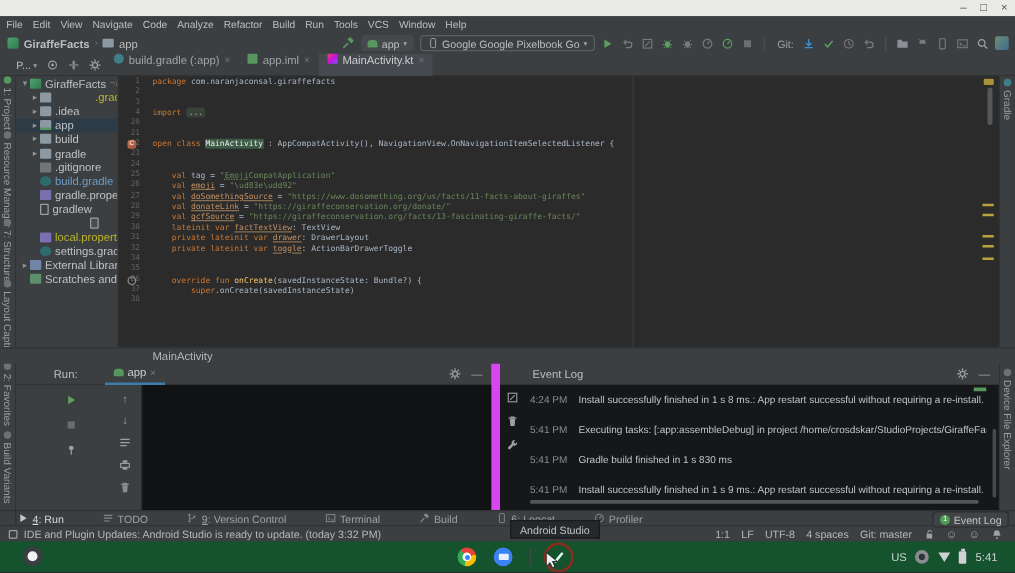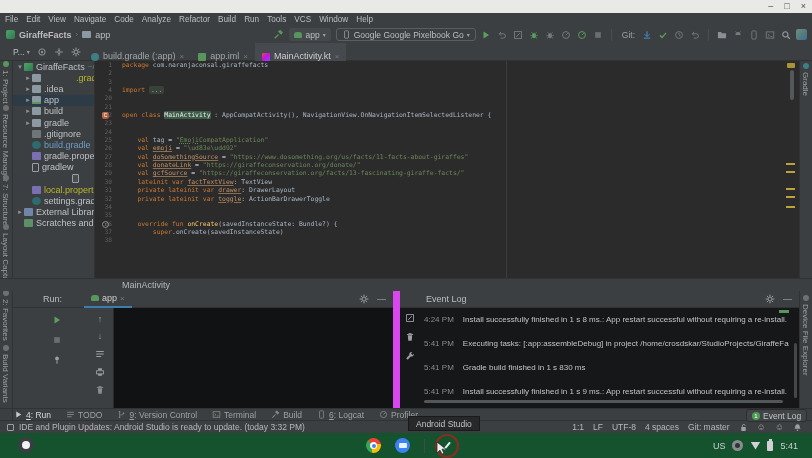--- a/index.html
+++ b/index.html
@@ -27,21 +27,21 @@
   .caret{font-size:6px;color:#9da0a3}
   .git-label{font-size:8.5px;color:#9da0a3;margin:0 2px}
   .tb-sep{width:1px;height:12px;background:#4a4d4f;margin:0 3px}
   .avatar-sq{width:11px;height:11px;border-radius:2px;background:linear-gradient(135deg,#6d8f74,#3f6b8f)}
 
   
   .tabrow{position:absolute;left:0;top:43px;width:812px;height:18px;border-bottom:1px solid #323232;display:flex;align-items:center}
   .proj-tools{width:84px;flex:none;display:flex;align-items:center;gap:7px;padding-left:13px;color:#9da0a3}
   .proj-sel{font-size:8.5px;color:#bcbec0;display:flex;align-items:center;gap:2px}
   .tabs{display:flex;height:18px;align-items:stretch}
-  .tab{display:flex;align-items:flex-end;gap:4px;padding:0 7px;font-size:9px;color:#9fa5aa;white-space:nowrap}
+  .tab{display:flex;align-items:flex-start;gap:4px;padding:0 7px;font-size:9px;color:#9fa5aa;white-space:nowrap}
   .tab.active{background:#46494d;color:#ccced0}
   .tab .close{color:#77797b;font-size:8px}
   .tab-ic{width:8px;height:8px;border-radius:1px;flex:none}
   .tab-ic.gradle{border-radius:50%;background:#3e7f86}
   .tab-ic.module{background:#57965c}
   .tab-ic.kotlin{background:linear-gradient(135deg,#e44857 0%,#c711e1 50%,#7f52ff 100%)}
 
   
   .stripe-l{position:absolute;left:0;top:61px;width:13px;height:359px;background:#3c3f41;border-right:1px solid #323232}
   .stripe-r{position:absolute;left:799px;top:61px;width:13px;height:359px;background:#3c3f41;border-left:1px solid #323232}
@@ -102,21 +102,21 @@
   .el-title{padding-left:26px}
   .log-body{position:absolute;left:0;top:17px;right:0;bottom:0;background:#151718}
   .log-tools{position:absolute;left:5px;top:5px;display:flex;flex-direction:column;gap:9px;color:#9da0a3}
   .log-entry{position:absolute;left:24px;right:10px;white-space:nowrap;overflow:hidden;font-size:8px;color:#c2c4c6}
   .log-time{color:#8a8d90;margin-right:9px}
   .log-hscroll{position:absolute;left:24px;right:16px;bottom:5px;height:3px;background:#53575a;border-radius:2px}
   .log-green{position:absolute;right:10px;top:2px;width:10px;height:3px;background:#57965c}
   .log-vscroll{position:absolute;right:2px;top:35px;width:3px;height:55px;background:#45484b;border-radius:2px}
 
   
-  .twbar{position:absolute;left:0;top:408px;width:812px;height:12px;border-top:1px solid #323232;display:flex;align-items:center;gap:15px;padding-left:14px;font-size:8.5px;color:#9da0a3}
+  .twbar{position:absolute;left:0;top:408px;width:812px;height:12px;border-top:1px solid #323232;display:flex;align-items:center;gap:31px;padding-left:14px;font-size:8.5px;color:#9da0a3}
   .tw-item{display:flex;gap:3px;align-items:center;white-space:nowrap}
   .tw-item.active{color:#d6d8da}
   .statusbar{position:absolute;left:0;top:420px;width:812px;height:13px;border-top:1px solid #323232;display:flex;align-items:center;font-size:8.5px;color:#b6b8ba}
   .sb-left{display:flex;align-items:center;gap:5px;padding-left:7px;white-space:nowrap}
   .sb-note-icon{width:7px;height:7px;border:1px solid #9da0a3;border-radius:1px;flex:none}
   .sb-right{margin-left:auto;display:flex;align-items:center;gap:9px;padding-right:10px;white-space:nowrap}
   .face{font-size:9px;color:#9da0a3;line-height:1}
   .badge{position:absolute;left:746px;top:409px;height:13px;display:flex;align-items:center;gap:3px;background:#414446;border:1px solid #2c2e2f;border-radius:3px;padding:0 5px;font-size:8.5px;color:#c2c4c6;z-index:5}
   .badge-dot{width:8px;height:8px;border-radius:50%;background:#4f9d55;color:#fff;font-size:6px;line-height:8px;text-align:center}
   .tooltip{position:absolute;left:408px;top:416px;height:15px;background:#26282a;border:1px solid #191a1b;color:#c3c5c7;font-size:8.5px;display:flex;align-items:center;padding:0 7px;z-index:6;white-space:nowrap}

